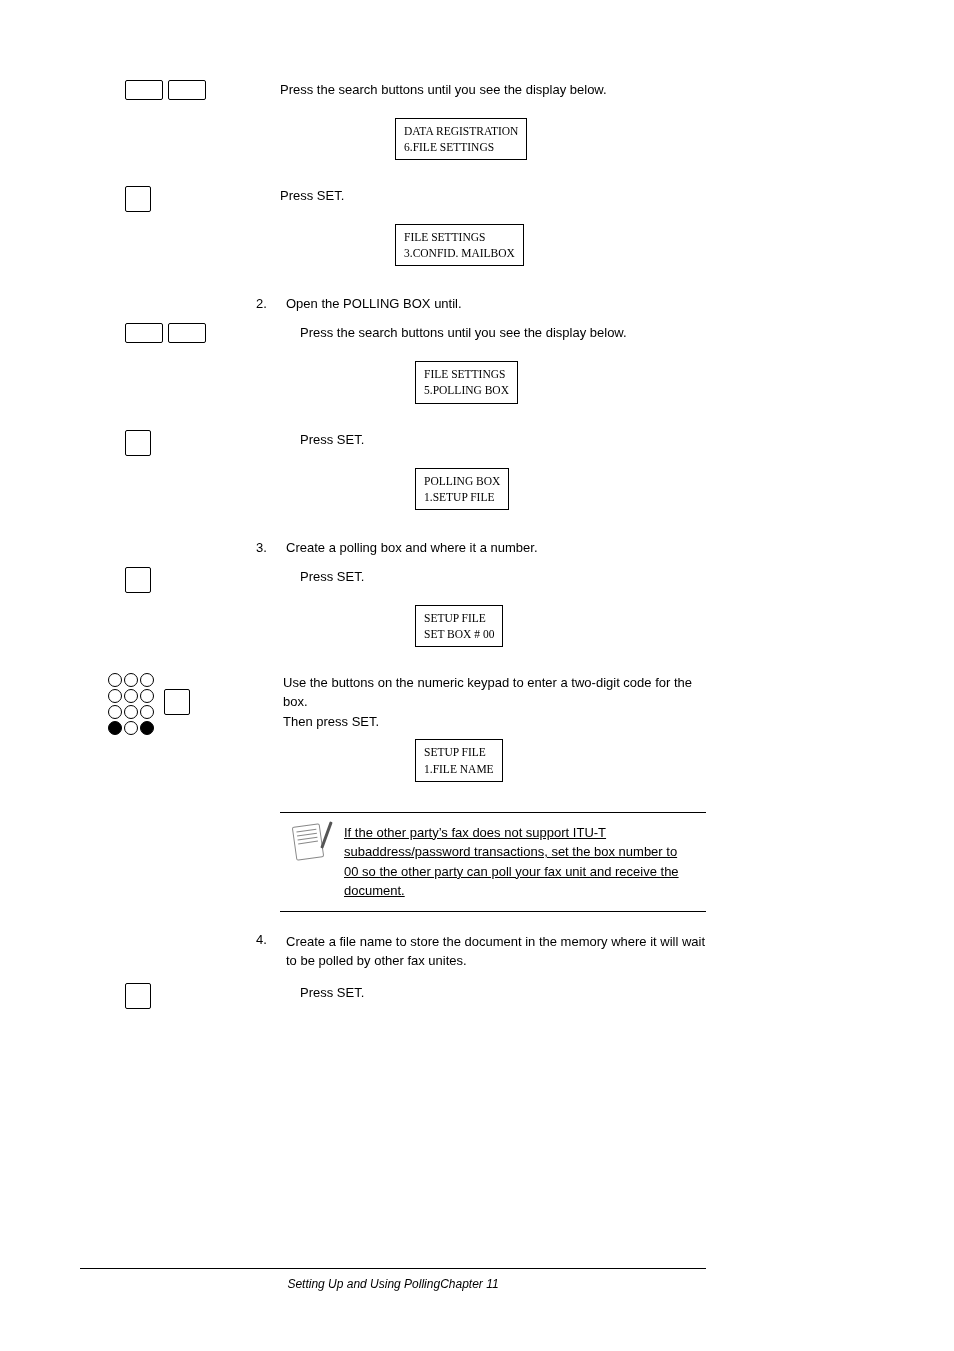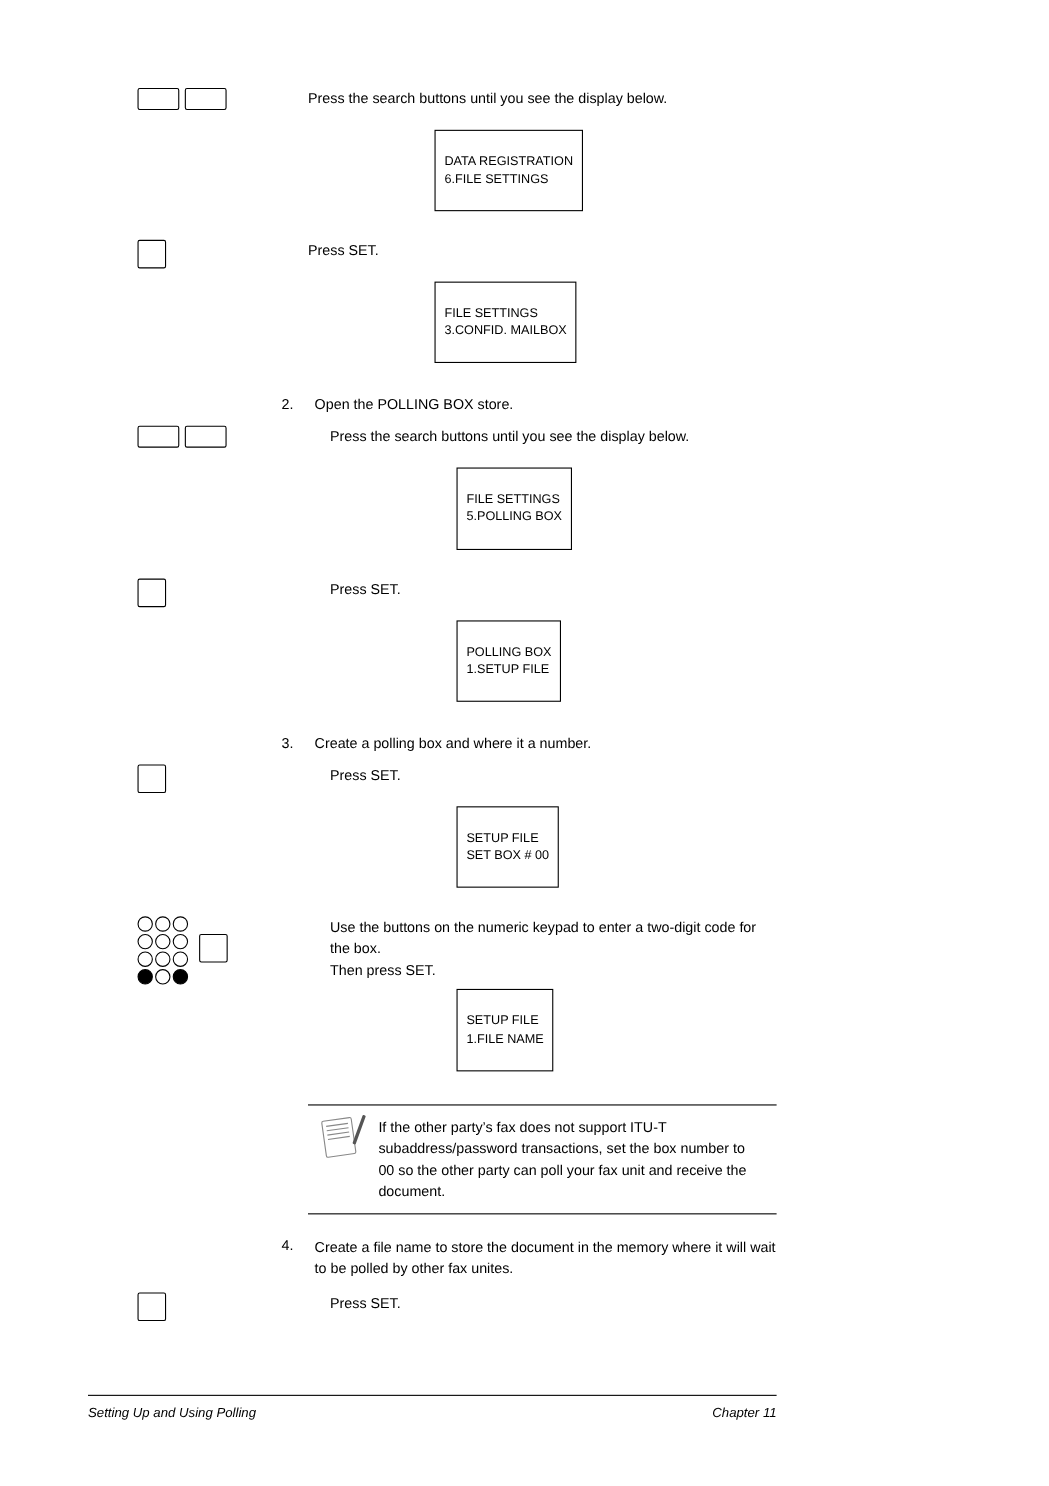--- a/index.html
+++ b/index.html
@@ -21,23 +21,23 @@
     }
 
     .instruction-text {
       font-size: 13px;
       line-height: 1.5;
       margin-bottom: 8px;
     }
 
     .display-box {
       border: 1px solid #000;
-      font-family: Liberation Sans, sans-serif;
+      font-family: Liberation Serif, serif;
       font-size: 11.5px;
-      padding: 20px 8px;
+      padding: 4px 8px;
       display: inline-block;
       margin-bottom: 8px;
       margin-left: 60px;
       background: #fff;
       line-height: 1.4;
     }
 
     .btn-rect {
       width: 38px;
       height: 20px;
@@ -116,21 +116,21 @@
 
     
     .footer {
       position: absolute;
       bottom: 60px;
       left: 80px;
       right: 80px;
       border-top: 1px solid #000;
       padding-top: 8px;
       display: flex;
-      justify-content: space-between;
+      justify-content: center;
       font-size: 12px;
       font-style: italic;
     }
 
     .with-left-icon {
       position: relative;
       margin-bottom: 14px;
       min-height: 32px;
     }
 
@@ -172,21 +172,21 @@
     </div>
     <div style="margin-bottom: 22px; margin-left: 55px;">
       <div class="display-box">
         <div>FILE SETTINGS</div>
         <div>3.CONFID. MAILBOX</div>
       </div>
     </div>
 
     <div style="position: relative; margin-bottom: 12px;">
       <span style="position: absolute; left: -24px; font-size:13px;">2.</span>
-      <p style="font-size:13px; margin-left: 6px;">Open the POLLING BOX store.</p>
+      <p style="font-size:13px; margin-left: 6px;">Open the POLLING BOX until.</p>
     </div>
 
     <div class="with-left-icon" style="margin-bottom: 6px; margin-left: 20px;">
       <div class="double-rect-icon" style="left:-175px;">
         <div class="btn-rect"></div>
         <div class="btn-rect"></div>
       </div>
       <p class="instruction-text">Press the search buttons until you see the display below.</p>
     </div>
     <div style="margin-bottom: 18px; margin-left: 75px;">
@@ -220,21 +220,21 @@
       </div>
       <p class="instruction-text">Press SET.</p>
     </div>
     <div style="margin-bottom: 18px; margin-left: 75px;">
       <div class="display-box">
         <div>SETUP FILE</div>
         <div>SET BOX #        00</div>
       </div>
     </div>
 
-    <div class="with-left-icon" style="margin-bottom: 6px; margin-left: 20px; min-height: 50px;">
+    <div class="with-left-icon" style="margin-bottom: 6px; margin-left: 3px; min-height: 50px;">
 
       <div style="position:absolute; left:-175px; top:0; display:flex; gap:6px; align-items: center;">
         <div>
           <div class="keypad-row">
             <div class="keypad-btn"></div>
             <div class="keypad-btn"></div>
             <div class="keypad-btn"></div>
           </div>
           <div class="keypad-row" style="margin-top:2px;">
             <div class="keypad-btn"></div>
@@ -259,21 +259,21 @@
       <p class="instruction-text" style="white-space: pre-line;">Use the buttons on the numeric keypad to enter a two-digit code for the box.
 Then press SET.</p>
     </div>
     <div style="margin-bottom: 22px; margin-left: 75px;">
       <div class="display-box">
         <div>SETUP FILE</div>
         <div>1.FILE NAME</div>
       </div>
     </div>
 
-    <div class="note-box" style="margin-left: 0; margin-right: 0;">
+    <div class="note-box" style="margin-left: 0; margin-right: 0; text-decoration: underline;">
 
       <div style="flex-shrink:0; width:36px; display:flex; align-items:flex-start; padding-top:2px;">
         <div style="position:relative; width:28px; height:34px;">
           <div class="paper-icon"></div>
 
           <div style="position:absolute; top:-4px; right:-6px; width:3px; height:28px; background:#555; transform:rotate(20deg); border-radius:1px;"></div>
         </div>
       </div>
       <p style="font-size:13px; line-height:1.5;">If the other party’s fax does not support ITU-T subaddress/password transactions, set the box number to 00 so the other party can poll your fax unit and receive the document.</p>
     </div>

